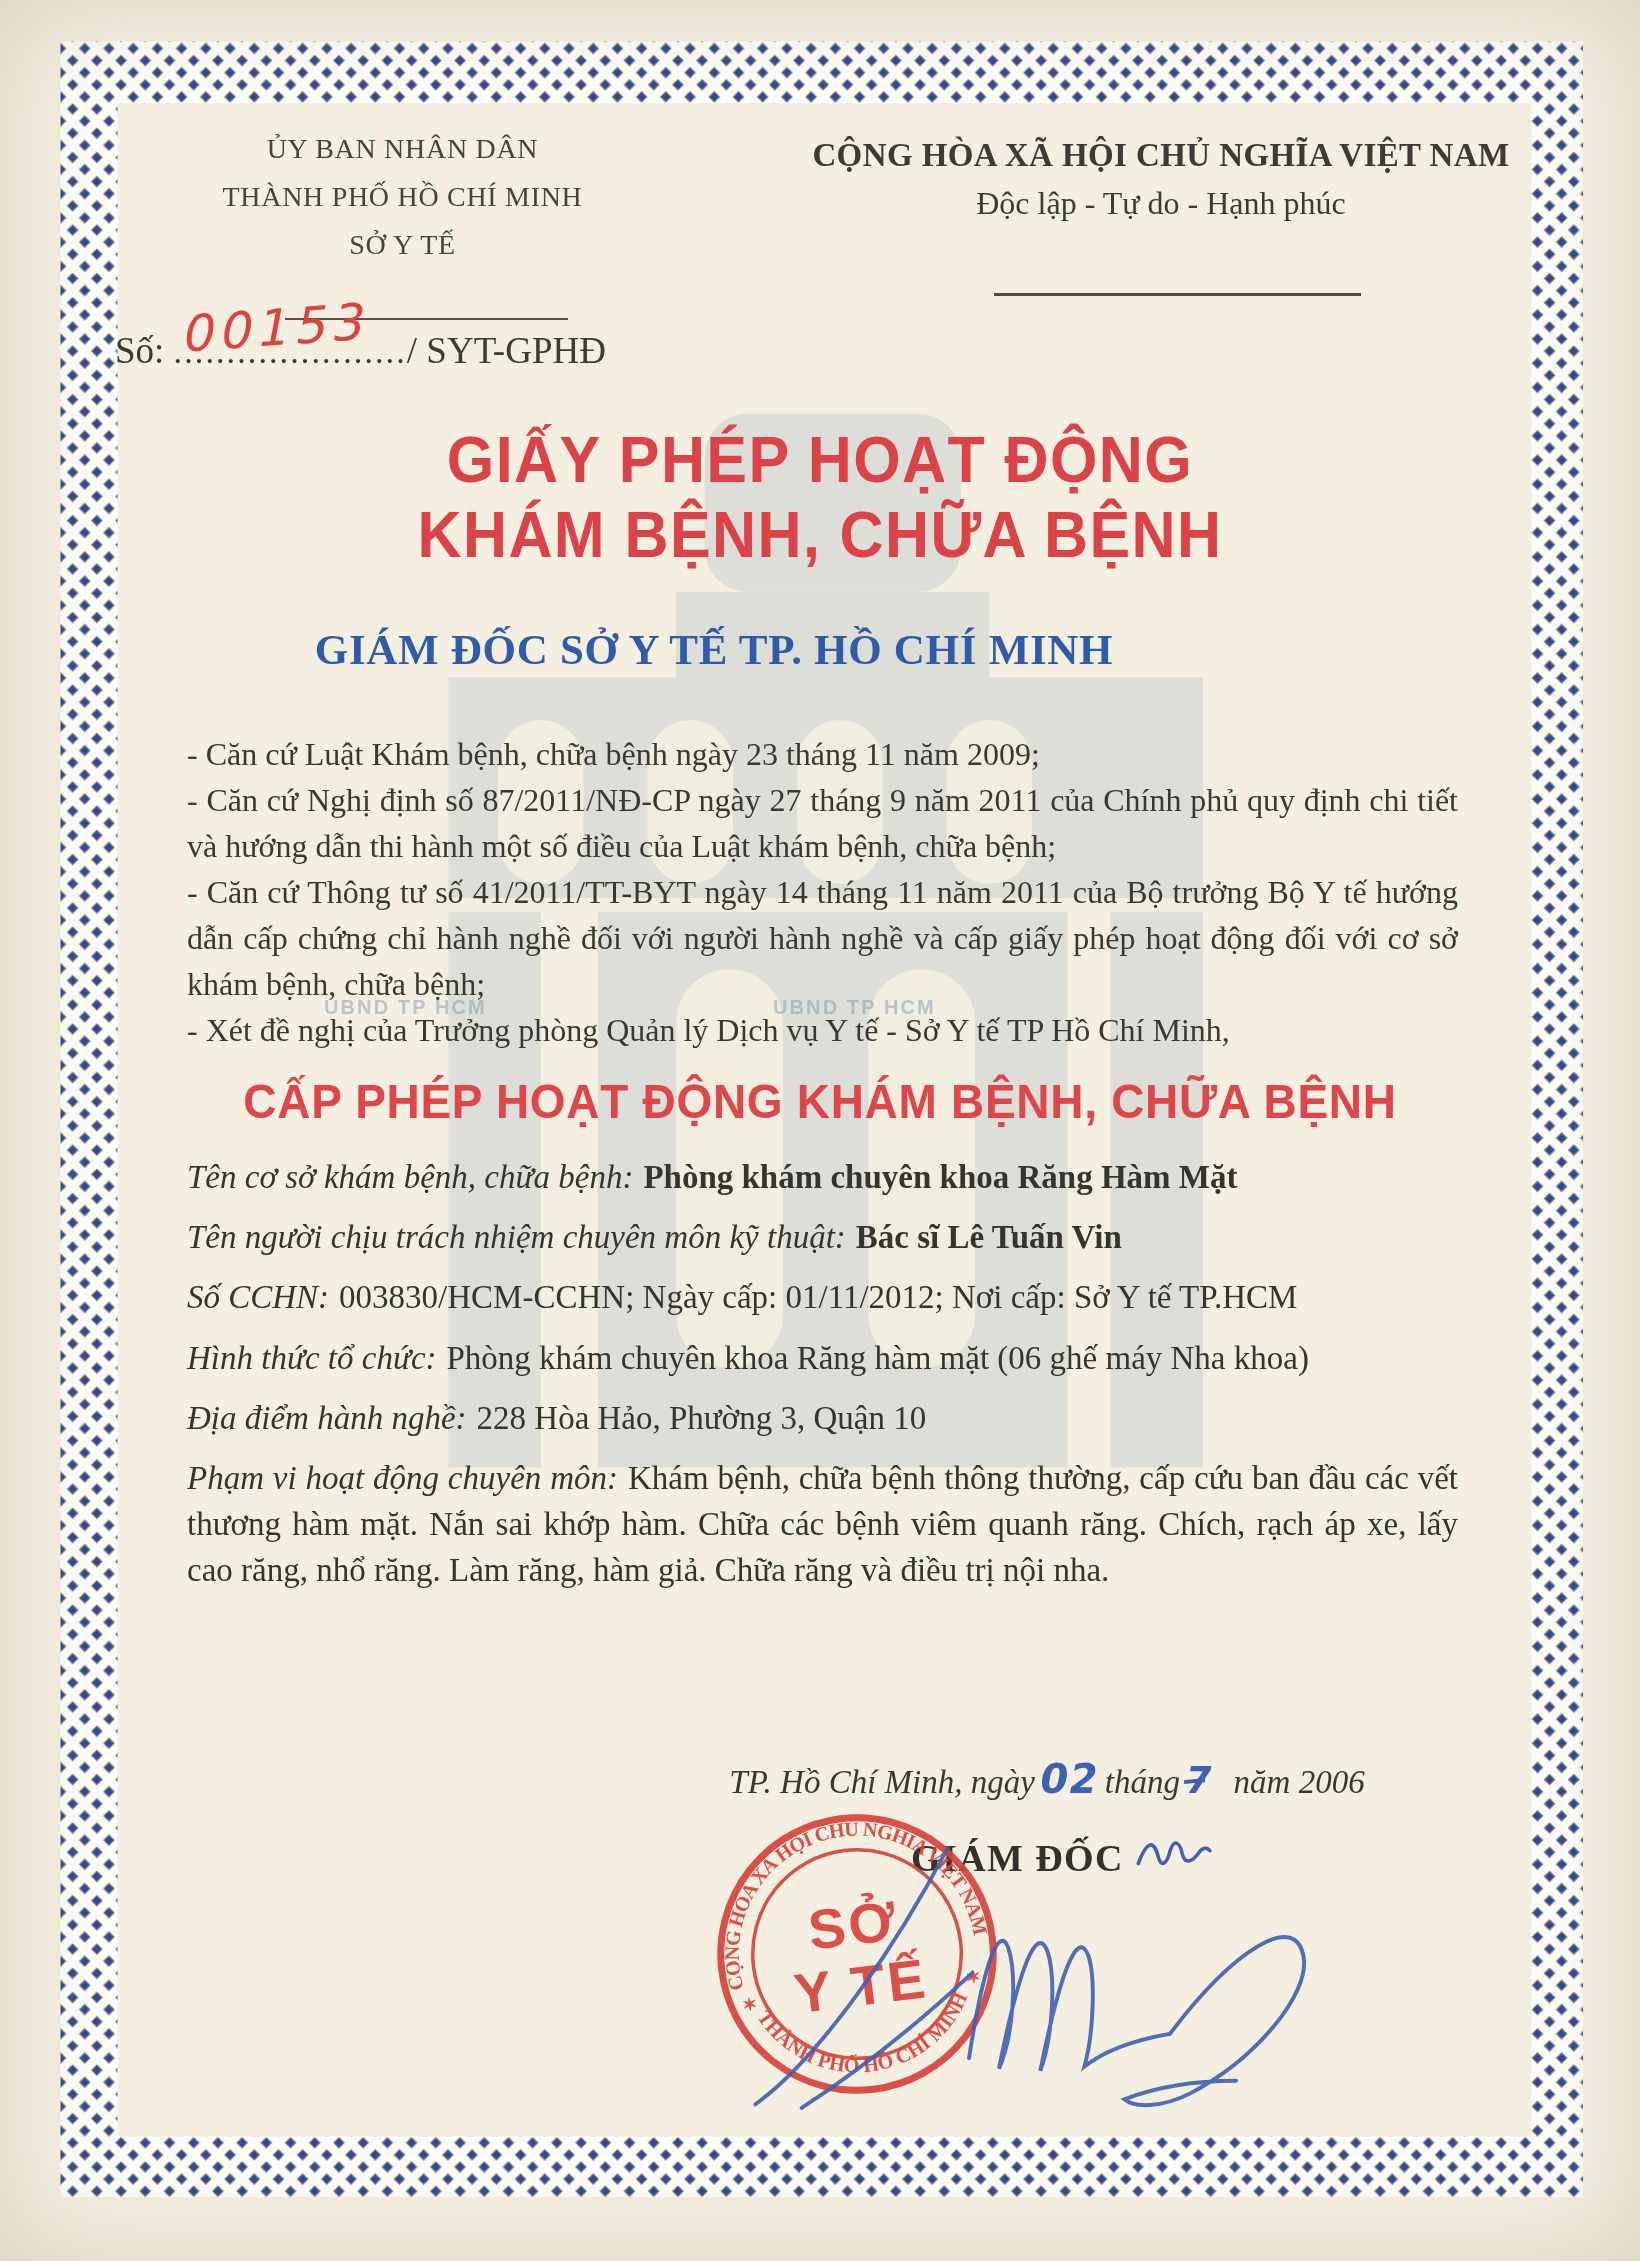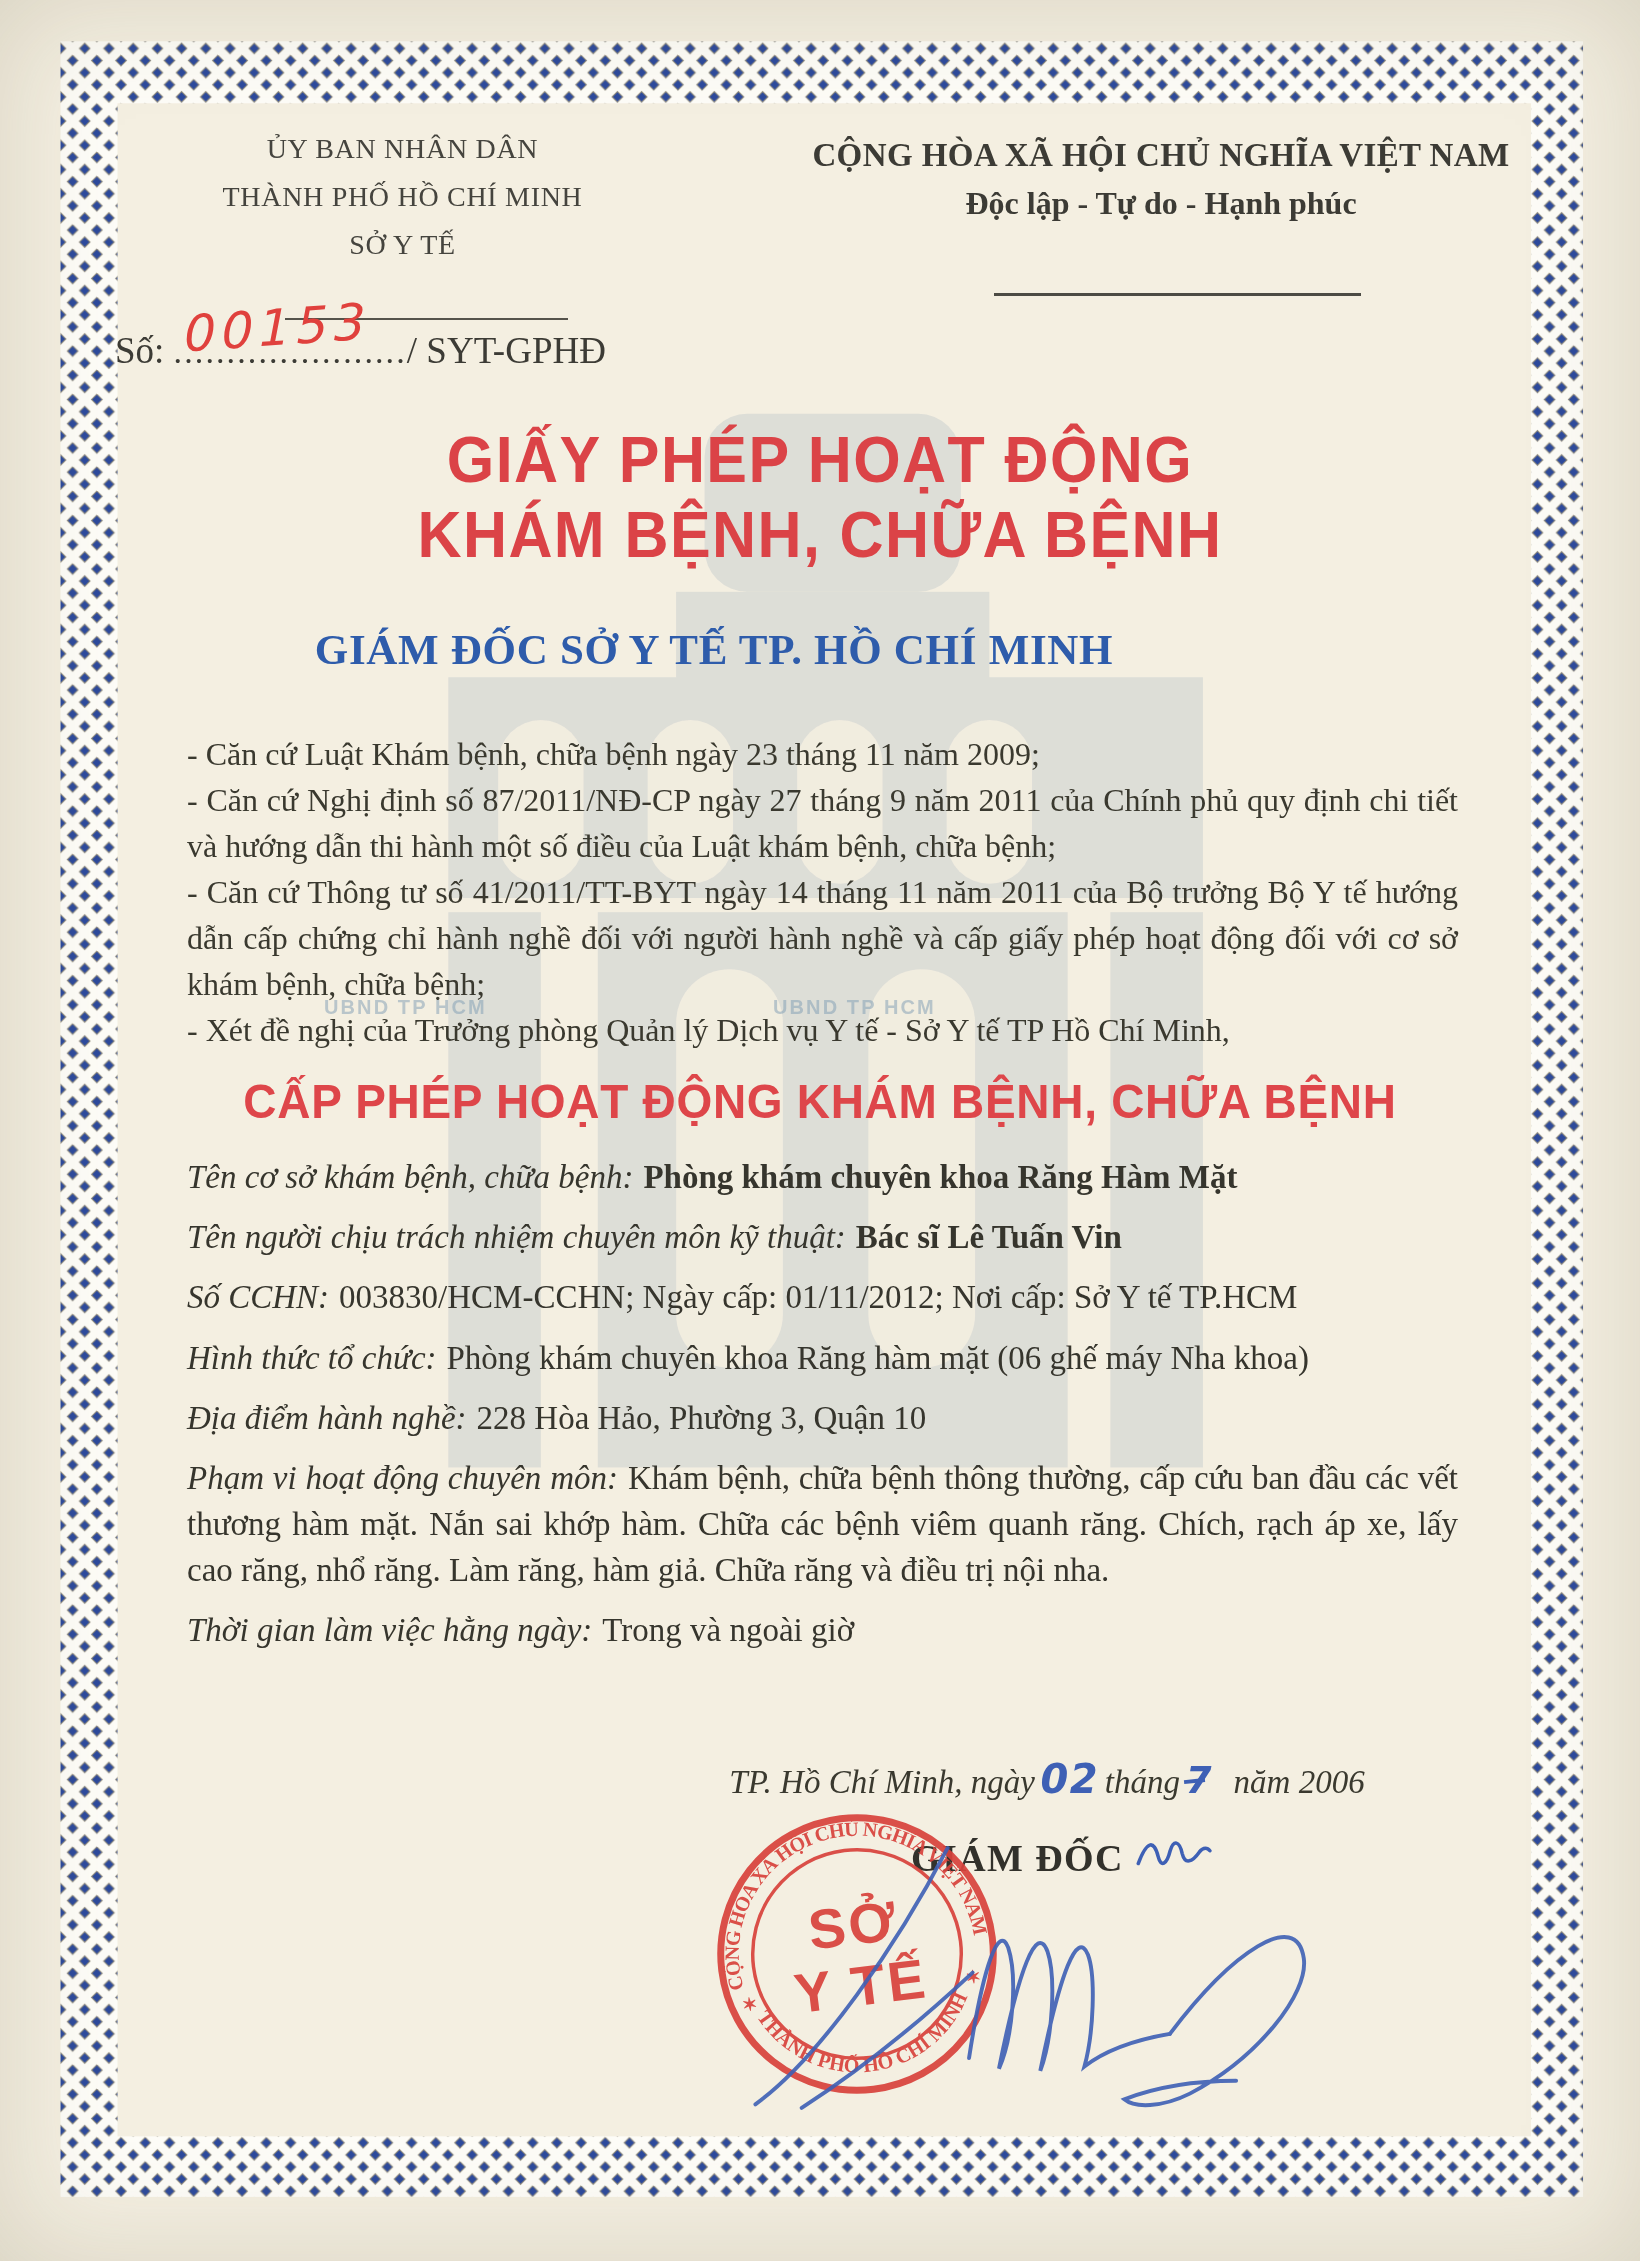--- a/index.html
+++ b/index.html
@@ -26,21 +26,21 @@
     position:absolute;font-family:"Liberation Sans",sans-serif;font-weight:bold;
     font-size:20px;letter-spacing:2.1px;color:rgba(125,155,180,.5);margin-top:22px;
   }
 
   
   .hdr-left{left:189px;top:125px;width:427px;text-align:center;
     font-size:28px;line-height:48px;color:#45443e;letter-spacing:0.7px;}
   .hdr-left-rule{left:285px;top:318px;width:283px;height:2.1px;background:#55534b;}
   .hdr-right{left:798px;top:137px;width:726px;text-align:center;color:#3c3b35;}
   .hdr-right .l1{font-size:33px;font-weight:bold;letter-spacing:0.4px;}
-  .hdr-right .l2{font-size:32px;font-weight:bold;margin-top:11.4px;text-align:center;}
+  .hdr-right .l2{font-size:32px;font-weight:normal;margin-top:11.4px;text-align:center;}
   .hdr-right-rule{left:994px;top:293px;width:367px;height:2.8px;background:#4c4b44;}
 
   
   .so-line{left:115px;top:329px;font-size:37px;color:#3c3b35;white-space:nowrap;}
   .so-line .dots{letter-spacing:2.1px;font-size:34px;}
   .hand-red{
     left:184px;top:299px;font-size:50px;color:#e0413d;
     font-family:"DejaVu Sans",sans-serif;font-style:italic;letter-spacing:5.7px;
     transform:rotate(-4deg) skewX(-4deg);font-weight:500;
   }
@@ -163,21 +163,20 @@
 
   <div class="abs decision">CẤP PHÉP HOẠT ĐỘNG KHÁM BỆNH, CHỮA BỆNH</div>
 
   <div class="abs fields">
     <p><span class="flabel">Tên cơ sở khám bệnh, chữa bệnh:</span><span class="fvalue bold">Phòng khám chuyên khoa Răng Hàm Mặt</span></p>
     <p><span class="flabel">Tên người chịu trách nhiệm chuyên môn kỹ thuật:</span><span class="fvalue bold">Bác sĩ Lê Tuấn Vin</span></p>
     <p><span class="flabel">Số CCHN:</span><span class="fvalue">003830/HCM-CCHN; Ngày cấp: 01/11/2012; Nơi cấp: Sở Y tế TP.HCM</span></p>
     <p><span class="flabel">Hình thức tổ chức:</span><span class="fvalue">Phòng khám chuyên khoa Răng hàm mặt (06 ghế máy Nha khoa)</span></p>
     <p><span class="flabel">Địa điểm hành nghề:</span><span class="fvalue">228 Hòa Hảo, Phường 3, Quận 10</span></p>
     <p><span class="flabel">Phạm vi hoạt động chuyên môn:</span><span class="fvalue">Khám bệnh, chữa bệnh thông thường, cấp cứu ban đầu các vết thương hàm mặt. Nắn sai khớp hàm. Chữa các bệnh viêm quanh răng. Chích, rạch áp xe, lấy cao răng, nhổ răng. Làm răng, hàm giả. Chữa răng và điều trị nội nha.</span></p>
-    <p><span class="flabel">Thời gian làm việc hằng ngày:</span><span class="fvalue">Trong và ngoài giờ</span></p>
   </div>
 
   <div class="abs dateline"><span>TP. Hồ Chí Minh, ngày</span><span class="ink day">02</span><span>tháng</span><span class="ink month">7</span>&nbsp;&nbsp;<span>năm 2006</span></div>
 
   <div class="abs director-line"><span>GIÁM ĐỐC</span><svg width="78" height="40" viewBox="0 0 110 56" aria-hidden="true">
         <path d="M6 40 C18 8 28 6 34 30 C38 46 46 42 51 22 C56 6 64 8 68 26 C72 42 82 38 92 24 C98 16 104 18 107 22" stroke="#3e60b5" stroke-width="5" fill="none" stroke-linecap="round"></path>
       </svg></div>
 
   <svg class="stamp" width="292" height="292" viewBox="0 0 420 420">
     <defs>

